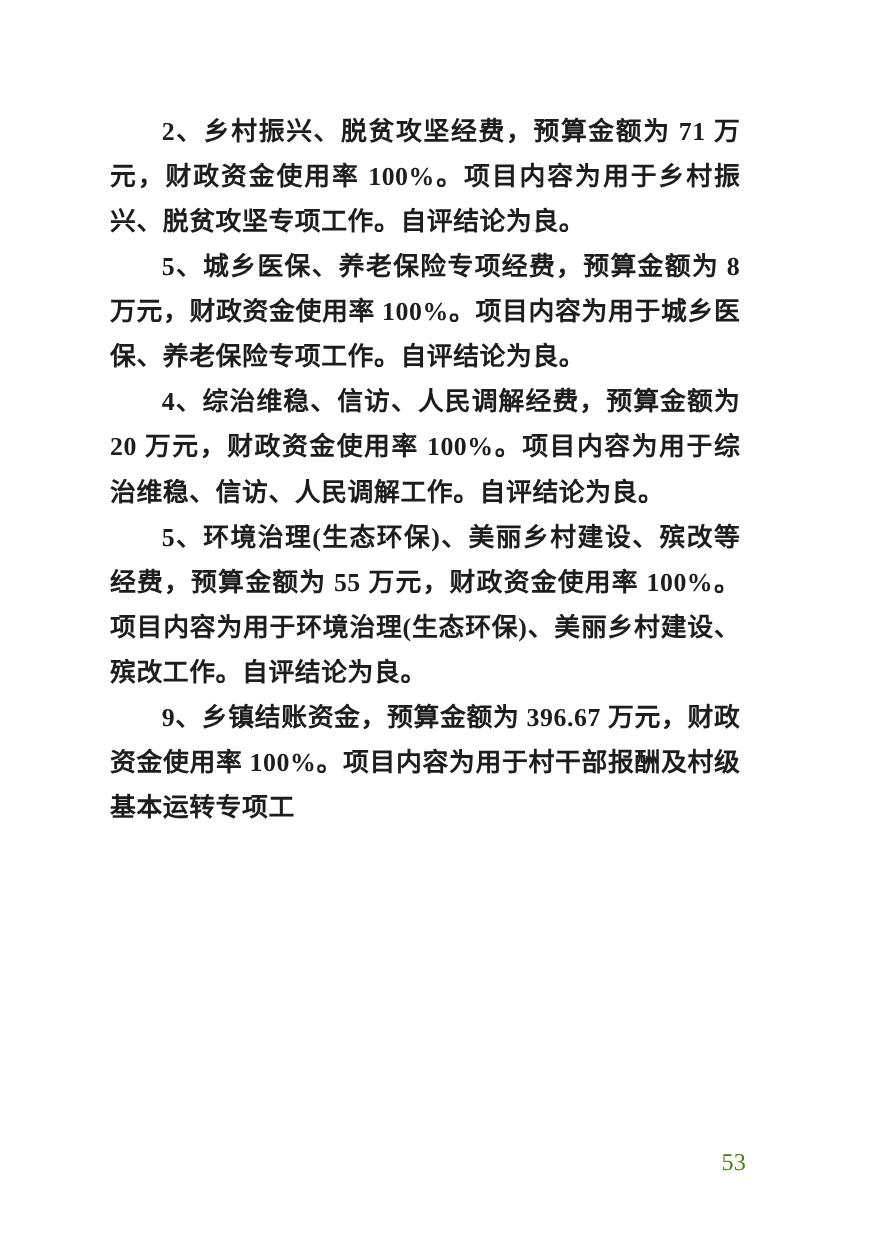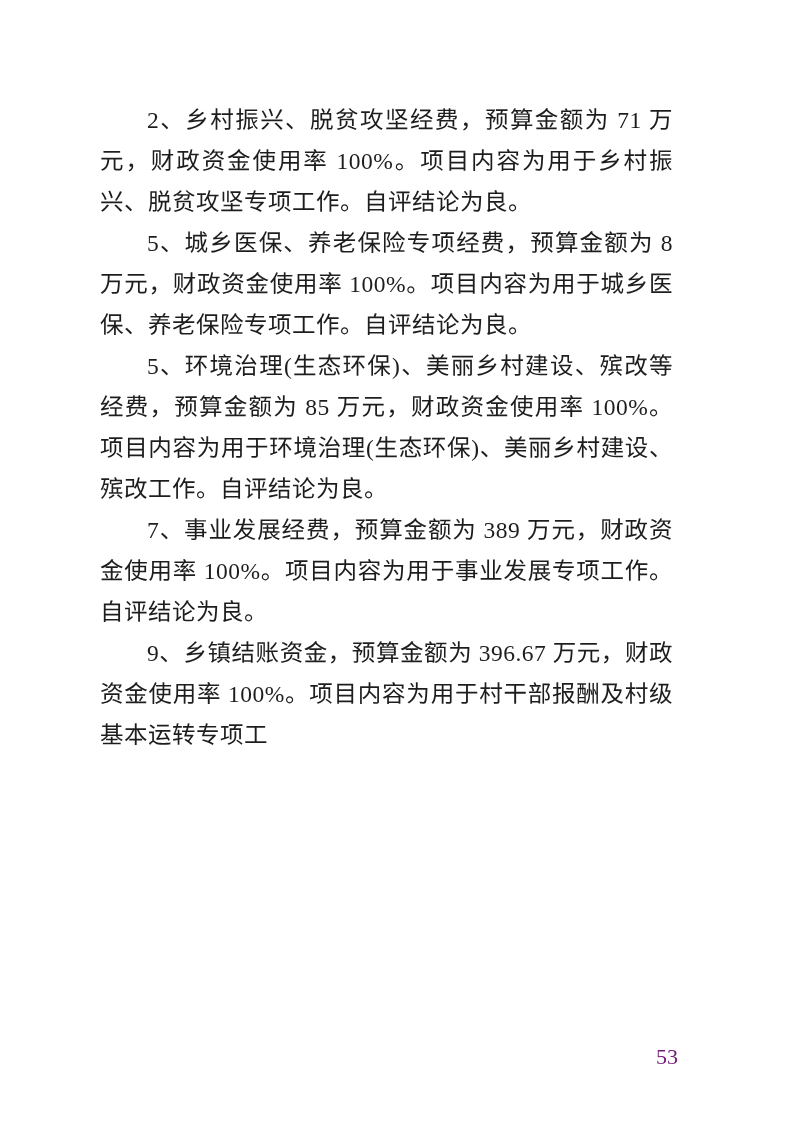--- a/index.html
+++ b/index.html
@@ -27,40 +27,41 @@
     color: #1d1d1d;
     font-size: 23.5px;
     line-height: 41px;
     text-align: justify;
     letter-spacing: 0.5px;
   }
   .para {
     margin: 0;
     padding: 0;
     text-indent: 2em;
+    font-weight: bold;
   }
   .page-number {
     position: absolute;
     left: 652px;
     top: 1044px;
     width: 30px;
     text-align: center;
     font-size: 22px;
-    color: #701a75;
+    color: #4d7c0f;
     letter-spacing: 0;
   }
 </style>
 </head>
 <body>
 
 <div class="page">
 
   <main class="content">
     <p class="para">2、乡村振兴、脱贫攻坚经费，预算金额为 71 万元，财政资金使用率 100%。项目内容为用于乡村振兴、脱贫攻坚专项工作。自评结论为良。</p>
     <p class="para">5、城乡医保、养老保险专项经费，预算金额为 8 万元，财政资金使用率 100%。项目内容为用于城乡医保、养老保险专项工作。自评结论为良。</p>
-    <p class="para">5、环境治理(生态环保)、美丽乡村建设、殡改等经费，预算金额为 85 万元，财政资金使用率 100%。项目内容为用于环境治理(生态环保)、美丽乡村建设、殡改工作。自评结论为良。</p>
-    <p class="para">7、事业发展经费，预算金额为 389 万元，财政资金使用率 100%。项目内容为用于事业发展专项工作。自评结论为良。</p>
+    <p class="para">4、综治维稳、信访、人民调解经费，预算金额为 20 万元，财政资金使用率 100%。项目内容为用于综治维稳、信访、人民调解工作。自评结论为良。</p>
+    <p class="para">5、环境治理(生态环保)、美丽乡村建设、殡改等经费，预算金额为 55 万元，财政资金使用率 100%。项目内容为用于环境治理(生态环保)、美丽乡村建设、殡改工作。自评结论为良。</p>
     <p class="para">9、乡镇结账资金，预算金额为 396.67 万元，财政资金使用率 100%。项目内容为用于村干部报酬及村级基本运转专项工</p>
   </main>
 
   <div class="page-number">53</div>
 
 </div>
 
 </body></html>

